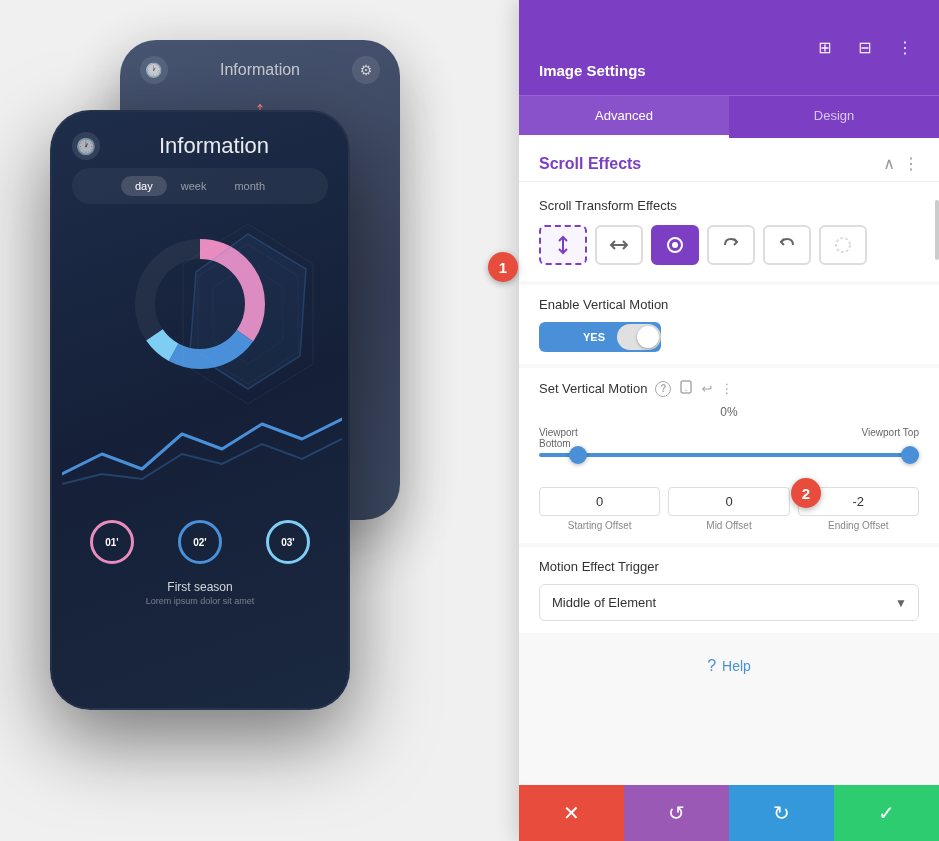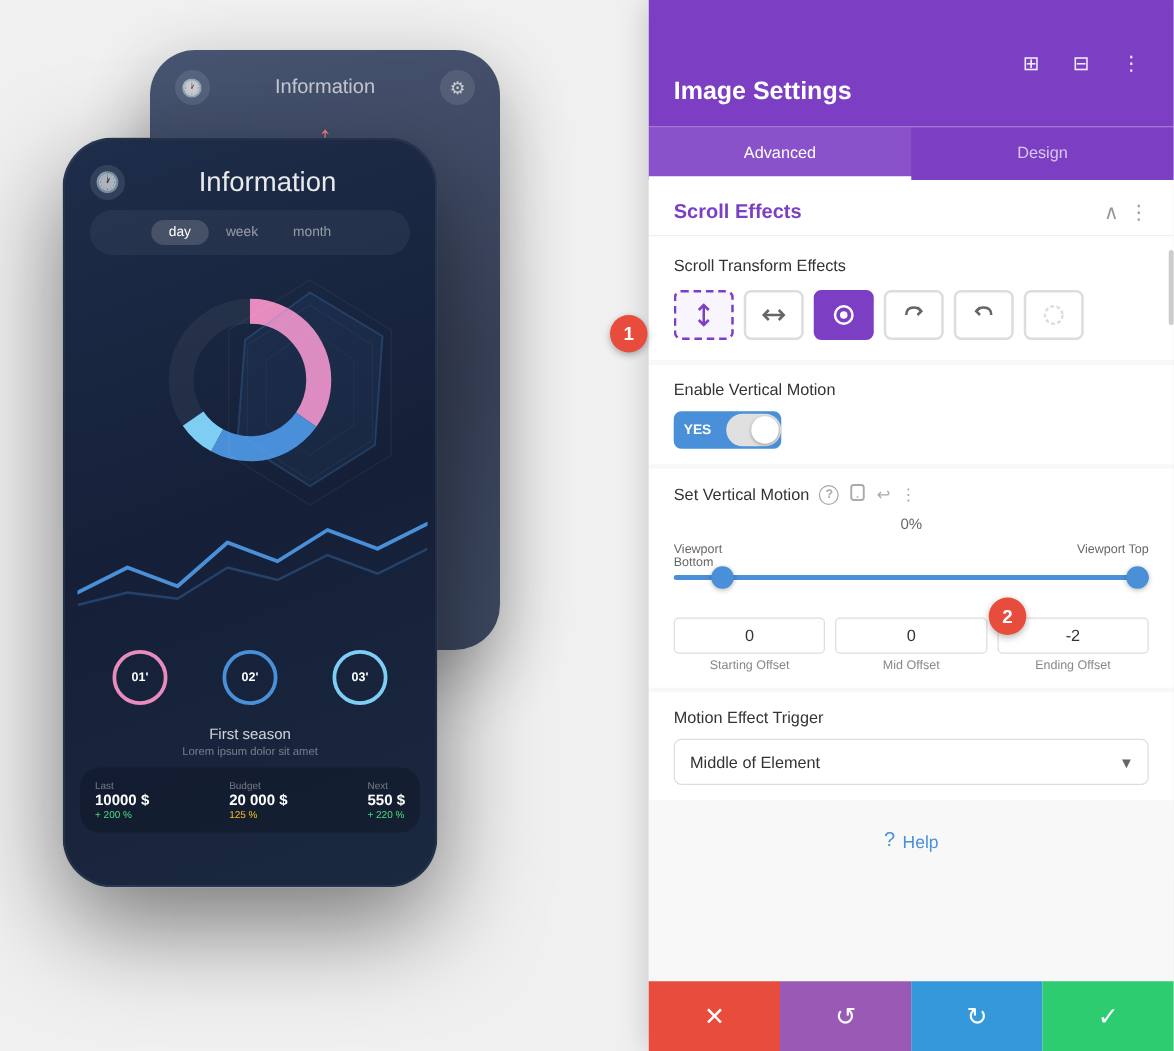--- a/index.html
+++ b/index.html
@@ -256,21 +256,21 @@
     .panel-header {
       background: #7c3fc4;
       padding: 16px 20px;
       display: flex;
       align-items: center;
       justify-content: space-between;
     }
 
     .panel-title {
       color: white;
-      font-size: 20px;
+      font-size: 15px;
       font-weight: 600;
       margin-top: 46px;
     }
 
     .panel-header-icons {
       display: flex;
       gap: 12px;
       align-items: center;
     }
 
@@ -410,20 +410,21 @@
       gap: 10px;
     }
 
     .yes-toggle-wrapper {
       display: flex;
       align-items: center;
       background: #4a90d9;
       border-radius: 6px;
       overflow: hidden;
       height: 30px;
+      padding-left: 36px;
     }
 
     .yes-text {
       color: white;
       font-size: 11px;
       font-weight: bold;
       padding: 0 8px;
       background: #4a90d9;
     }
 
@@ -811,39 +812,20 @@
         <div class="stat-circle" style="border-color:#4a90d9;">02'</div>
       </div>
       <div class="stat-item">
         <div class="stat-circle" style="border-color:#7ecef4;">03'</div>
       </div>
     </div>
 
     <div class="season-label">First season</div>
     <div class="season-sub">Lorem ipsum dolor sit amet</div>
 
-    <div class="bottom-stats">
-      <div class="bottom-stats-row">
-        <div class="bottom-stat">
-          <div class="stat-label">Last</div>
-          <div class="stat-value">10000 $</div>
-          <div class="stat-change">+ 200 %</div>
-        </div>
-        <div class="bottom-stat">
-          <div class="stat-label">Budget</div>
-          <div class="stat-value">20 000 $</div>
-          <div class="stat-change" style="color:#fbbf24;">125 %</div>
-        </div>
-        <div class="bottom-stat">
-          <div class="stat-label">Next</div>
-          <div class="stat-value">550 $</div>
-          <div class="stat-change">+ 220 %</div>
-        </div>
-      </div>
-    </div>
   </div>
 
 </div>
 
 <div class="annotation-1">1</div>
 <div class="annotation-2">2</div>
 
 <div class="settings-panel">
 
   <div class="panel-header">

